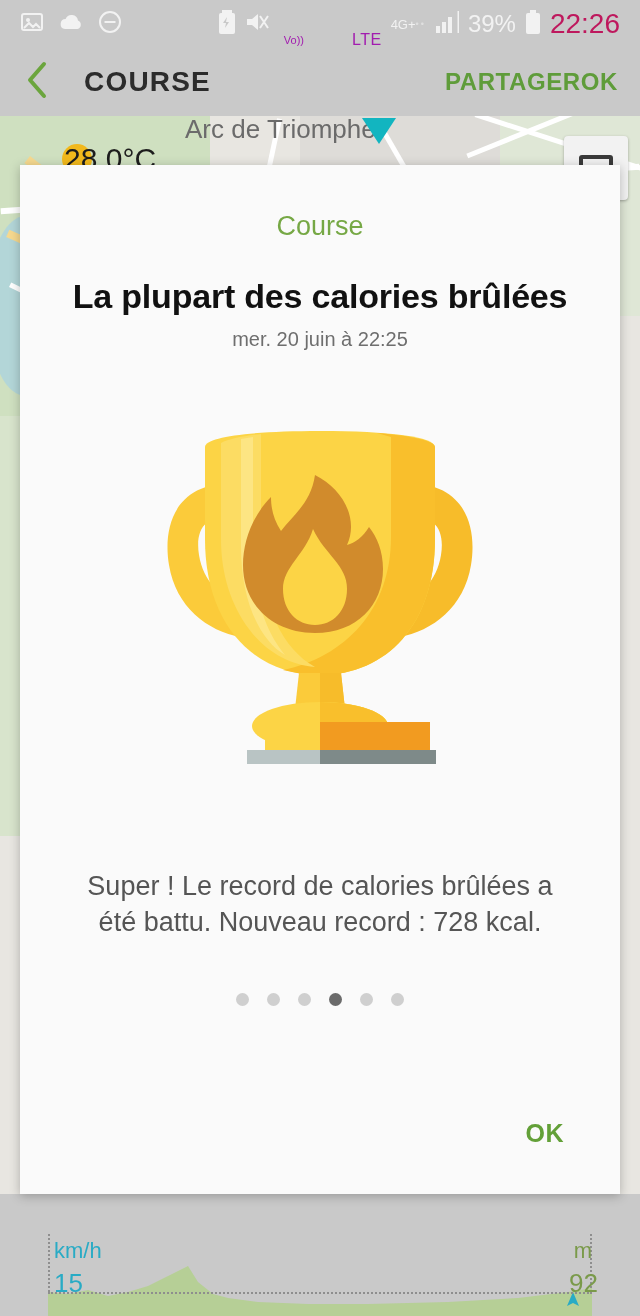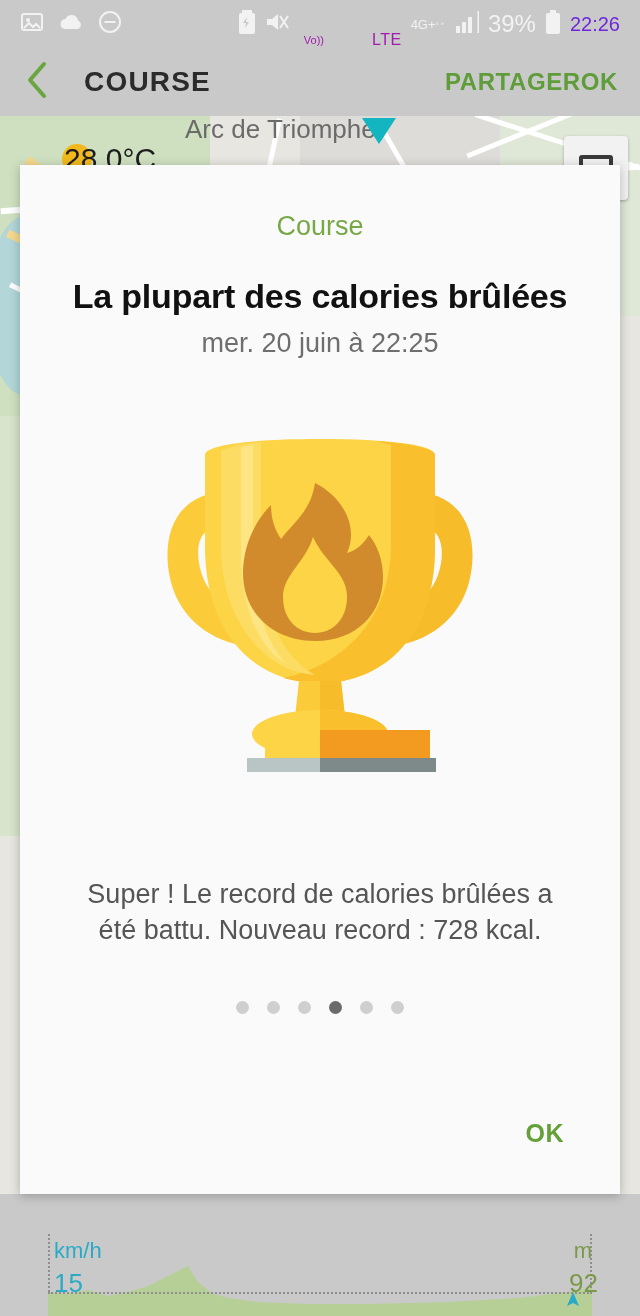--- a/index.html
+++ b/index.html
@@ -17,21 +17,21 @@
     background: #c9c9c9; display: flex; align-items: center;
     padding: 0 20px;
   }
   .sb-left { display: flex; align-items: center; gap: 14px; }
   .sb-right { margin-left: auto; display: flex; align-items: center; gap: 9px; }
   .sb-ico { display: block; }
   .sb-text {
     color: #f2f2f2; font-size: 24px; font-weight: 400; letter-spacing: 0px;
     line-height: 1;
   }
-  .sb-clock { color: #6d28d9; font-size: 20px; text-align: right; }
+  .sb-clock { color: #be185d; font-size: 28px; text-align: right; }
   .volte-stack {
     display: flex; align-items: center; justify-content: center;
     line-height: 1; color: #a21caf; margin-top: 32px;
   }
   .volte-stack span:first-child { font-size: 11px; }
   .volte-stack span:last-child { font-size: 16px; letter-spacing: .5px; padding-left: 48px; }
   .net-stack {
     display:flex; align-items:center; line-height:1; color:#f2f2f2;
   }
   .net-stack .net-label { font-size: 13px; }
@@ -115,21 +115,21 @@
     display:flex; flex-direction:column;
   }
   .dlg-kicker {
     text-align:center; font-size:27px; color:#76a845; margin-top:46px;
   }
   .dlg-title {
     text-align:center; font-size:34px; font-weight:bold; color:#111;
     margin-top:35px; letter-spacing:-.2px;
   }
   .dlg-subtitle {
-    text-align:center; font-size:27px; color:#6e6e6e; margin-top:12px;
+    text-align:center; font-size:20px; color:#6e6e6e; margin-top:12px;
   }
   .dlg-art { flex: 0 0 auto; display:flex; justify-content:center; margin-top:68px; }
   .dlg-msg {
     margin: 0 48px; text-align:center; font-size:27px; color:#555;
     line-height:1.35; margin-top:104px;
   }
   .dots {
     display:flex; justify-content:center; gap:18px; margin-top:52px;
   }
   .dot { width:13px; height:13px; border-radius:50%; background:#cfcfcf; }

